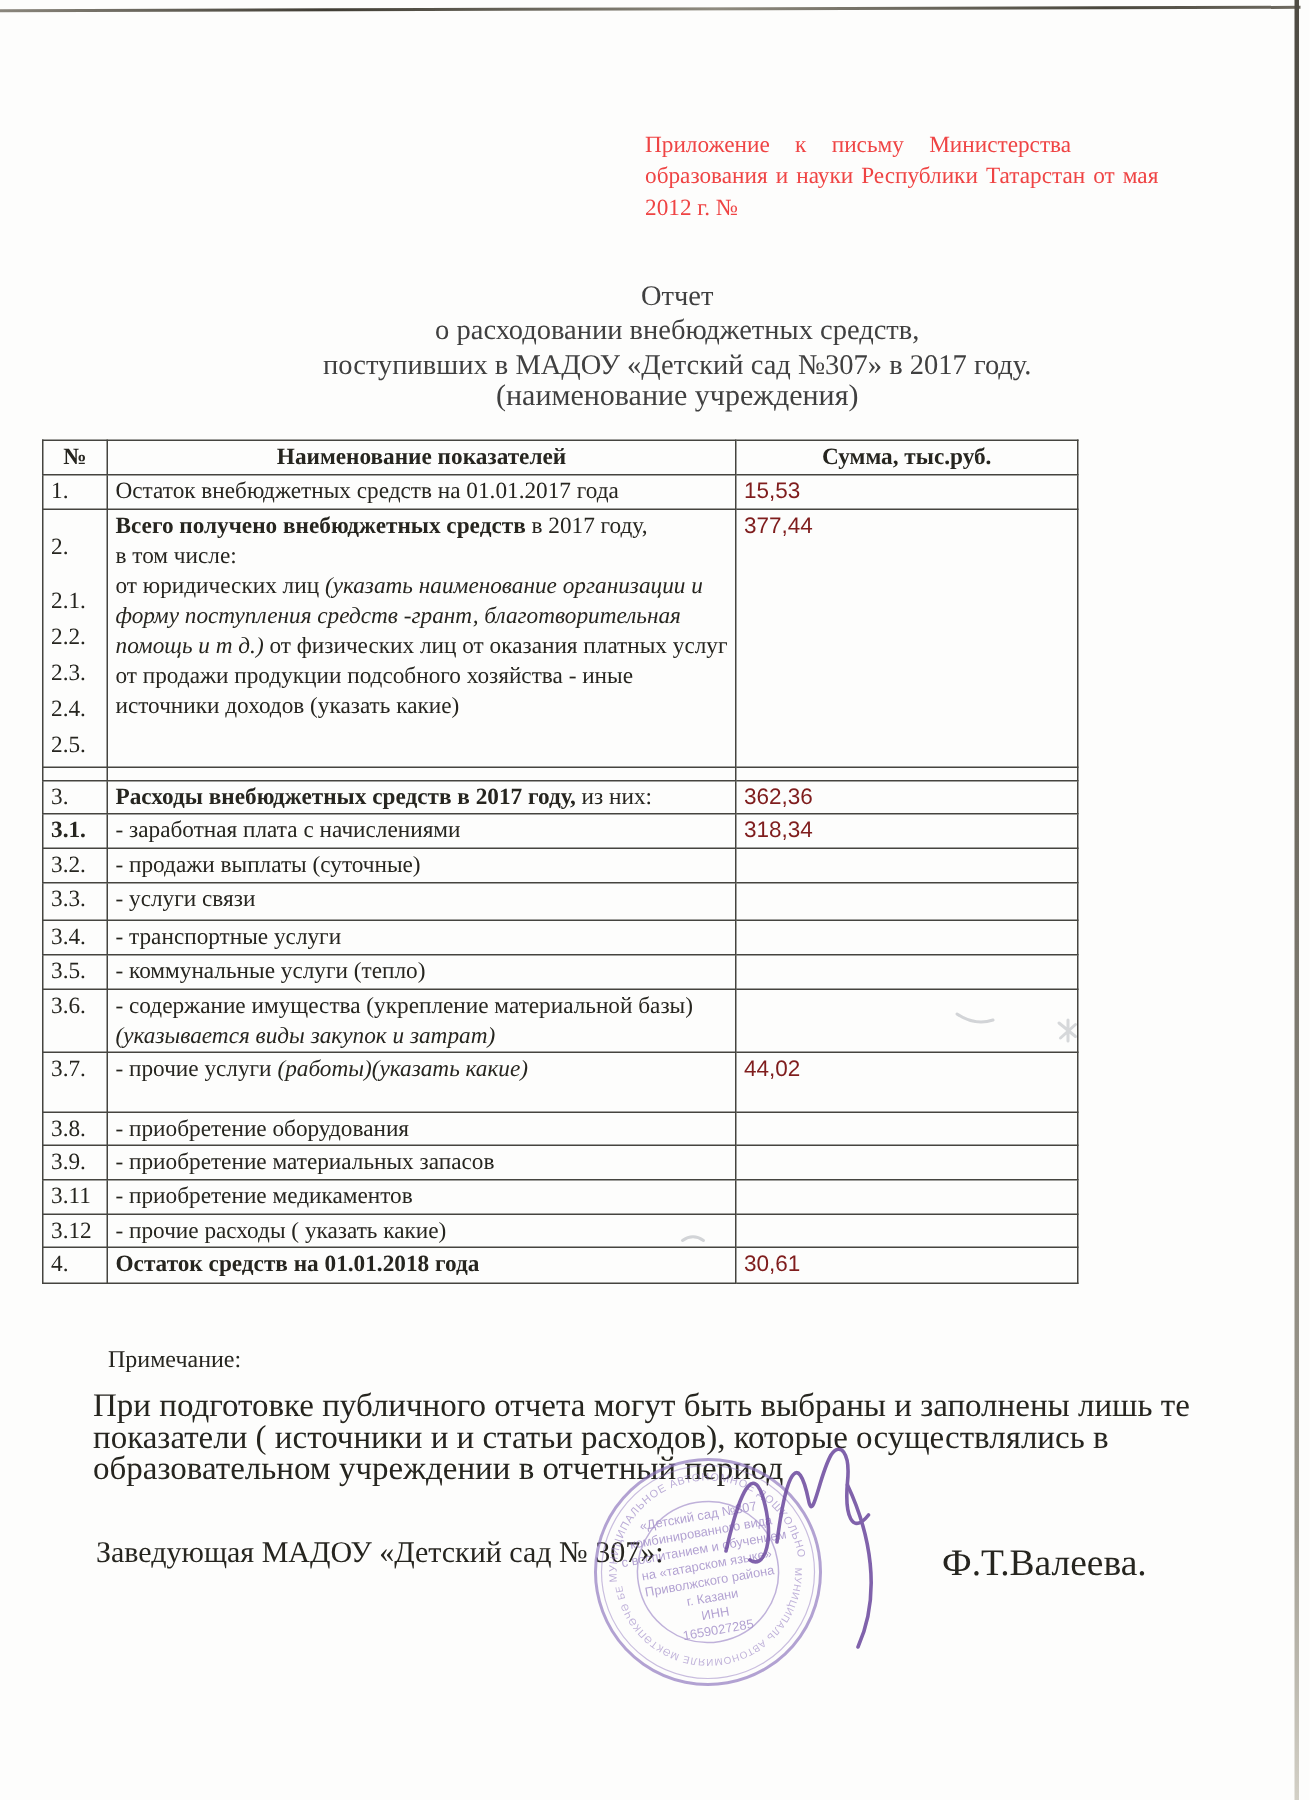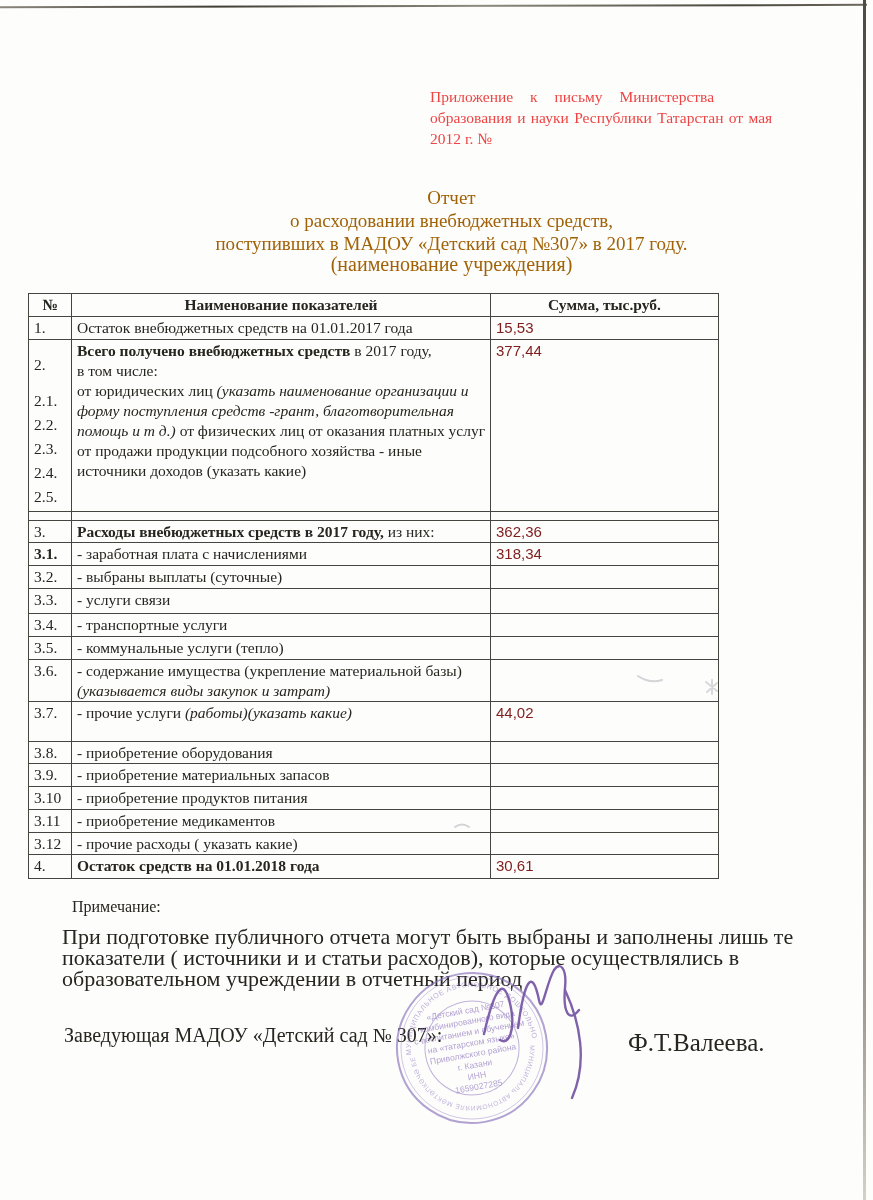--- a/index.html
+++ b/index.html
@@ -15,21 +15,21 @@
     transform:rotate(-0.15deg);}
   .scan-right{position:absolute;top:0;bottom:0;left:863px;width:3px;
     background:linear-gradient(#4e4b43,#6f6b61 45%,#a29e93 85%,#d3d0c6);}
   
   .corner-note{position:absolute;left:430px;top:86px;width:348px;
     font-size:15.5px;line-height:21px;color:#ef4444;}
   .corner-note .l1{word-spacing:13px;}
   .corner-note .l2{word-spacing:1.5px;}
   
   .title{position:absolute;left:30px;top:186px;width:843px;text-align:center;
-    font-size:19px;line-height:23px;color:#a16207;}
+    font-size:19px;line-height:23px;color:#404040;}
   .title .sub{font-size:20px;line-height:19px;}
   
   table.report{position:absolute;left:28px;top:293px;width:690px;
     border-collapse:collapse;table-layout:fixed;font-size:15.5px;color:#26251f;}
   table.report th,table.report td{
     border:1.6px solid #45443f;vertical-align:top;text-align:left;
     padding:1px 4px 0 5px;line-height:20px;font-weight:normal;overflow:hidden;}
   table.report thead th{font-weight:bold;text-align:center;height:22px;
     line-height:22px;padding:0 2px;}
   td.col-sum{font-family:"Liberation Sans", sans-serif;font-size:15px;color:#7f1d1d;}
@@ -120,21 +120,21 @@
           <td class="col-num">
             <div class="numline b">3.1.</div>
           </td>
           <td class="col-name"><span class="n">- заработная плата с начислениями</span></td>
           <td class="col-sum">318,34</td>
         </tr>
         <tr class="row-3-2" style="height: 23px;">
           <td class="col-num">
             <div class="numline">3.2.</div>
           </td>
-          <td class="col-name"><span class="n">- выбраны выплаты (суточные)</span></td>
+          <td class="col-name"><span class="n">- продажи выплаты (суточные)</span></td>
           <td class="col-sum"></td>
         </tr>
         <tr class="row-3-3" style="height: 25px;">
           <td class="col-num">
             <div class="numline">3.3.</div>
           </td>
           <td class="col-name"><span class="n">- услуги связи</span></td>
           <td class="col-sum"></td>
         </tr>
         <tr class="row-3-4" style="height: 23px;">
@@ -170,27 +170,20 @@
             <div class="numline">3.8.</div>
           </td>
           <td class="col-name"><span class="n">- приобретение оборудования</span></td>
           <td class="col-sum"></td>
         </tr>
         <tr class="row-3-9" style="height: 23px;">
           <td class="col-num">
             <div class="numline">3.9.</div>
           </td>
           <td class="col-name"><span class="n">- приобретение материальных запасов</span></td>
-          <td class="col-sum"></td>
-        </tr>
-        <tr class="row-3-10" style="height: 23px;">
-          <td class="col-num">
-            <div class="numline">3.10</div>
-          </td>
-          <td class="col-name"><span class="n">- приобретение продуктов питания</span></td>
           <td class="col-sum"></td>
         </tr>
         <tr class="row-3-11" style="height: 23px;">
           <td class="col-num">
             <div class="numline">3.11</div>
           </td>
           <td class="col-name"><span class="n">- приобретение медикаментов</span></td>
           <td class="col-sum"></td>
         </tr>
         <tr class="row-3-12" style="height: 22px;">

